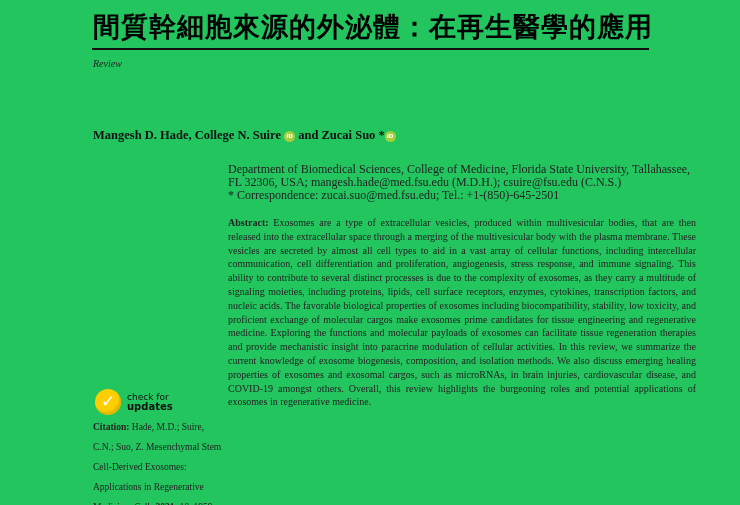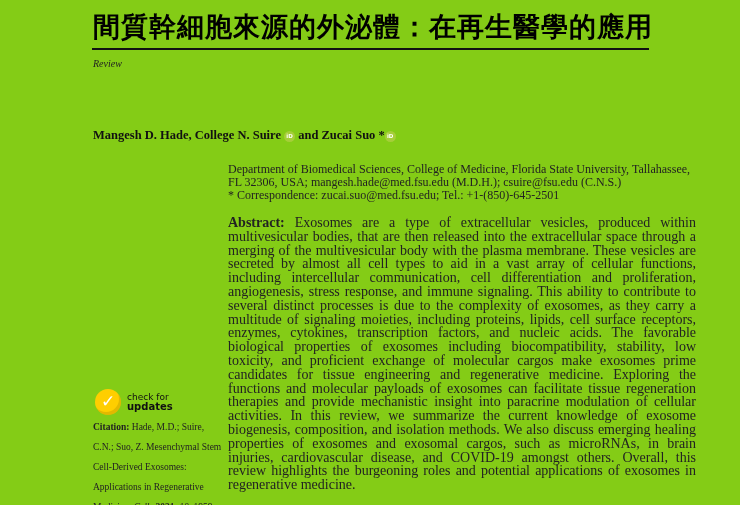--- a/index.html
+++ b/index.html
@@ -7,21 +7,21 @@
   body {
     width:740px; height:505px;
     font-family:"Liberation Serif", serif;
     color:#1c1c1c;
     position:relative;
     overflow:hidden;
   }
   .b { font-weight:bold; }
   .i { font-style:italic; }
 
-  .page { position:absolute; inset:0; background:#84cc16; }
+  .page { position:absolute; inset:0; background:#22c55e; }
 
   .cn-title {
     position:absolute; left:93px; top:10px; width:600px;
     font-family:"DejaVu Sans", sans-serif;
     font-weight:bold; font-size:27px; line-height:34px;
     letter-spacing:1px; color:#000; white-space:nowrap;
   }
   .title-rule {
     position:absolute; left:92px; top:48px; width:557px; height:2px;
     background:#111;
@@ -52,21 +52,21 @@
   }
 
   .affiliation {
     position:absolute; left:228px; top:163px; width:470px;
     font-size:12px; line-height:13px; color:#222;
   }
   .affiliation .corr { display:block; }
 
   .abstract {
     position:absolute; left:228px; top:216px; width:468px;
-    font-size:14px; line-height:13.8px;
+    font-size:10px; line-height:13.8px;
     text-align:justify; color:#222;
   }
   .keywords {
     position:absolute; left:228px; top:448px; width:468px;
     font-size:11px; line-height:14.5px;
     text-align:justify; color:#222;
   }
 
   .badge {
     position:absolute; left:95px; top:389px;

